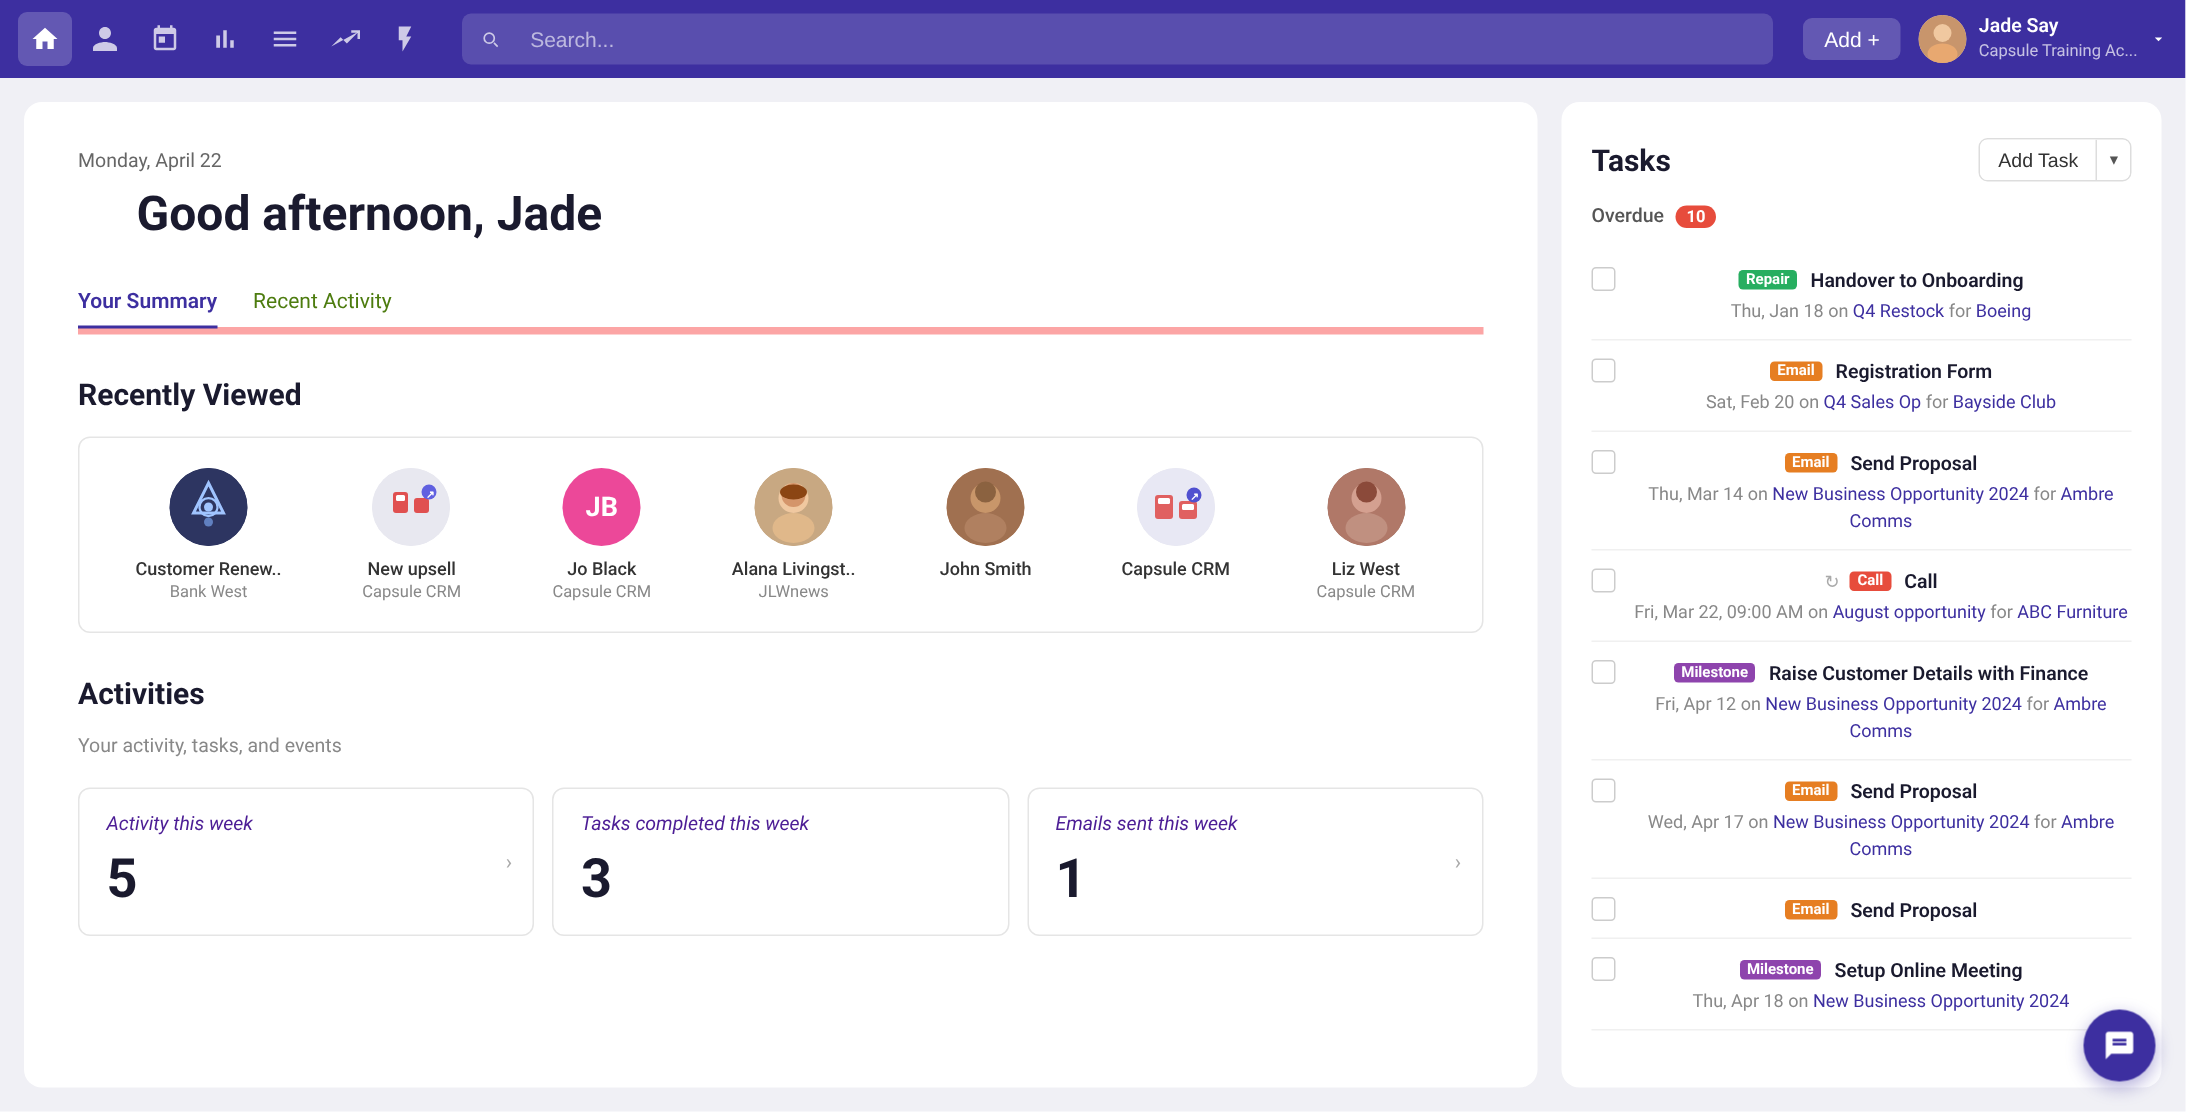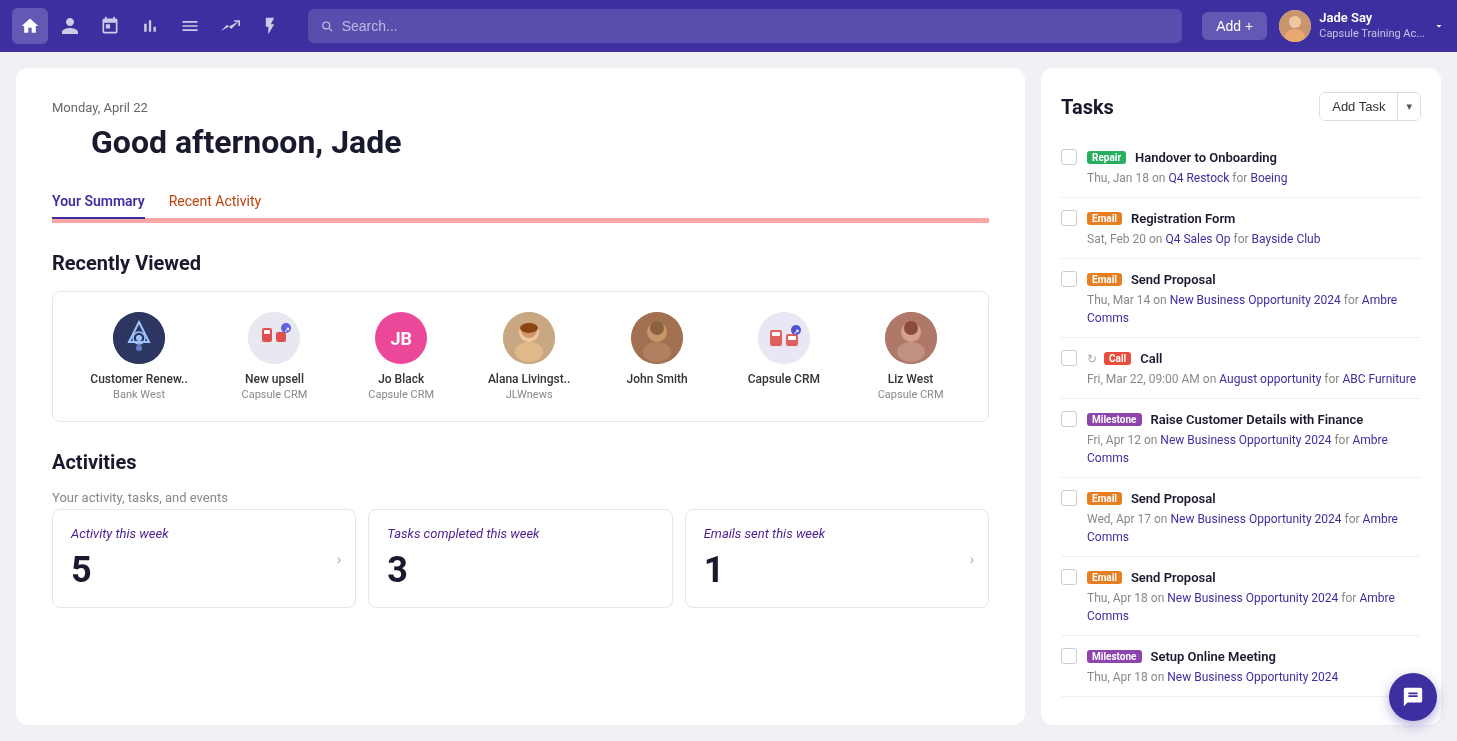--- a/index.html
+++ b/index.html
@@ -26,21 +26,21 @@
     .search-bar {
       flex: 1;
       margin: 0 16px;
       background: rgba(255,255,255,0.15);
       border: none;
       border-radius: 6px;
       height: 34px;
       display: flex;
       align-items: center;
       padding: 0 12px;
-      gap: 8px;
+      gap: 20px;
       color: rgba(255,255,255,0.75);
     }
     .search-bar input {
       background: transparent;
       border: none;
       outline: none;
       color: rgba(255,255,255,0.9);
       font-size: 14px;
       width: 100%;
     }
@@ -115,21 +115,21 @@
     }
     .tabs {
       display: flex;
       gap: 24px;
       border-bottom: 5px solid #fca5a5;
       margin-bottom: 28px;
     }
     .tab {
       padding: 8px 0;
       font-size: 14px;
-      color: #c2410c;
+      color: #4d7c0f;
       cursor: pointer;
       border-bottom: 2px solid transparent;
       margin-bottom: -1px;
     }
     .tab.active {
       color: #3d2fa0;
       border-bottom-color: #3d2fa0;
       font-weight: 600;
     }
 
@@ -178,21 +178,21 @@
       font-size: 11px;
       color: #888;
       text-align: center;
       margin-top: -6px;
     }
 
     
     .activities-desc {
       font-size: 13px;
       color: #888;
-      margin-bottom: 4px;
+      margin-bottom: 20px;
     }
     .activity-cards {
       display: flex;
       gap: 12px;
     }
     .activity-card {
       flex: 1;
       border: 1px solid #e5e5e5;
       border-radius: 8px;
       padding: 16px 18px;
@@ -282,20 +282,21 @@
       font-size: 11px;
       font-weight: 700;
       padding: 1px 7px;
     }
     .task-item {
       display: flex;
       align-items: flex-start;
       gap: 10px;
       padding: 10px 0;
       border-bottom: 1px solid #f0f0f0;
+      text-align: center;
     }
     .task-checkbox {
       width: 16px; height: 16px;
       border: 1.5px solid #ccc;
       border-radius: 3px;
       flex-shrink: 0;
       margin-top: 2px;
       cursor: pointer;
     }
     .task-content { flex: 1; min-width: 0; }
@@ -583,20 +584,24 @@
 
   <div class="right-panel">
     <div class="tasks-header">
       <div class="tasks-title">Tasks</div>
       <div class="add-task-btn">
         <button class="add-task-main">Add Task</button>
         <button class="add-task-caret">▾</button>
       </div>
     </div>
 
+    <div class="overdue-bar">
+      <span class="overdue-label">Overdue</span>
+      <span class="overdue-badge">10</span>
+    </div>
 
     <div id="tasks-list">
         <div class="task-item">
           <div class="task-checkbox"></div>
           <div class="task-content">
       <div>
         
         <span class="task-tag tag-repair">Repair</span>
         <span class="task-name">Handover to Onboarding</span>
       </div>
@@ -689,26 +694,20 @@
     </div>
         </div>
         <div class="task-item">
           <div class="task-checkbox"></div>
           <div class="task-content">
       <div>
         
         <span class="task-tag tag-email">Email</span>
         <span class="task-name">Send Proposal</span>
       </div>
-      <div class="task-meta">
-        <span>Thu, Apr 18</span>
-        <span> on </span>
-        <a class="task-link">New Business Opportunity 2024</a>
-        <span> for </span><a class="task-link">Ambre Comms</a>
-      </div>
     </div>
         </div>
         <div class="task-item">
           <div class="task-checkbox"></div>
           <div class="task-content">
       <div>
         
         <span class="task-tag tag-milestone">Milestone</span>
         <span class="task-name">Setup Online Meeting</span>
       </div>

